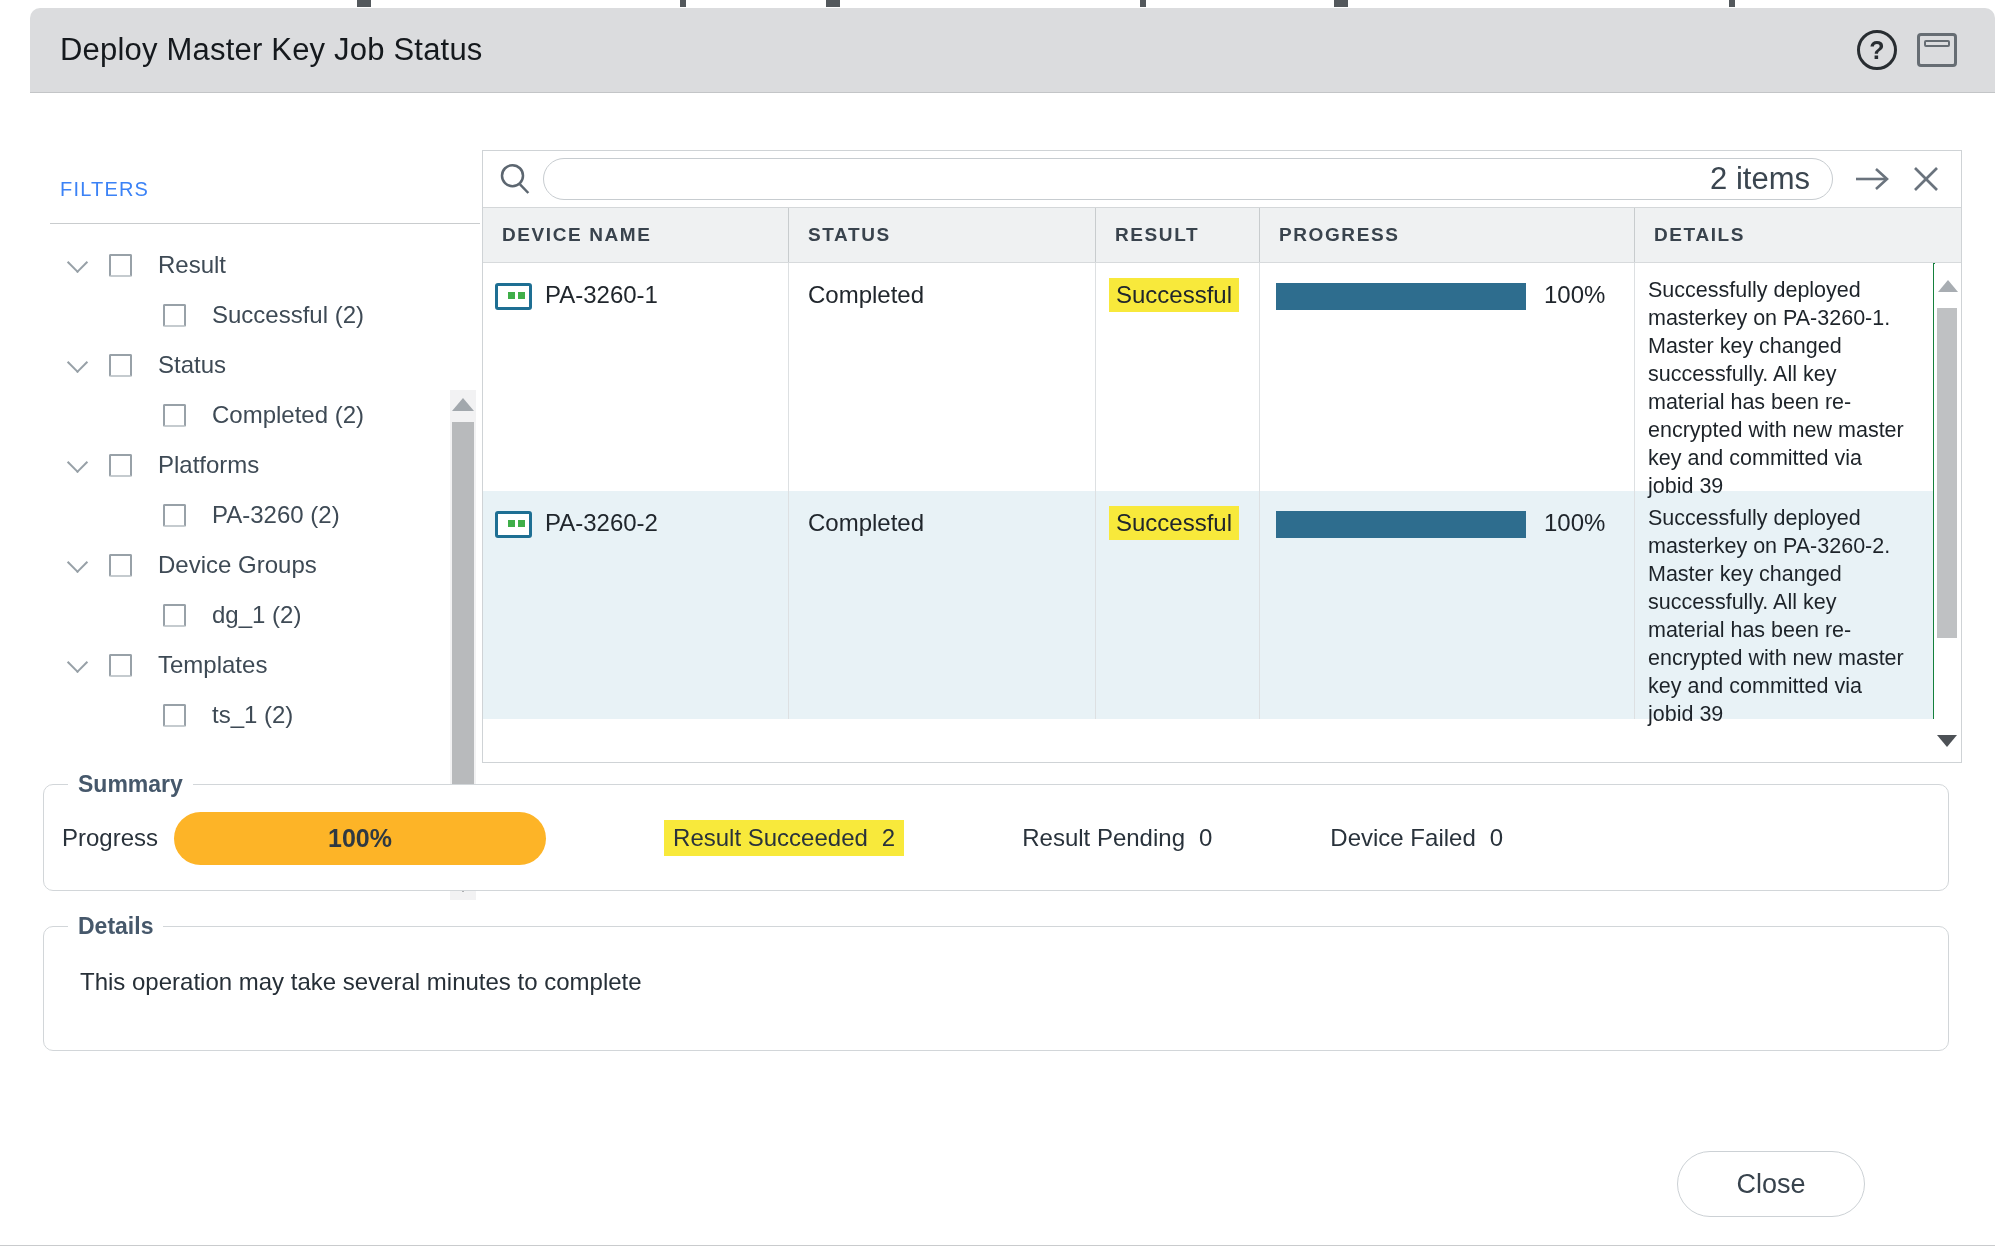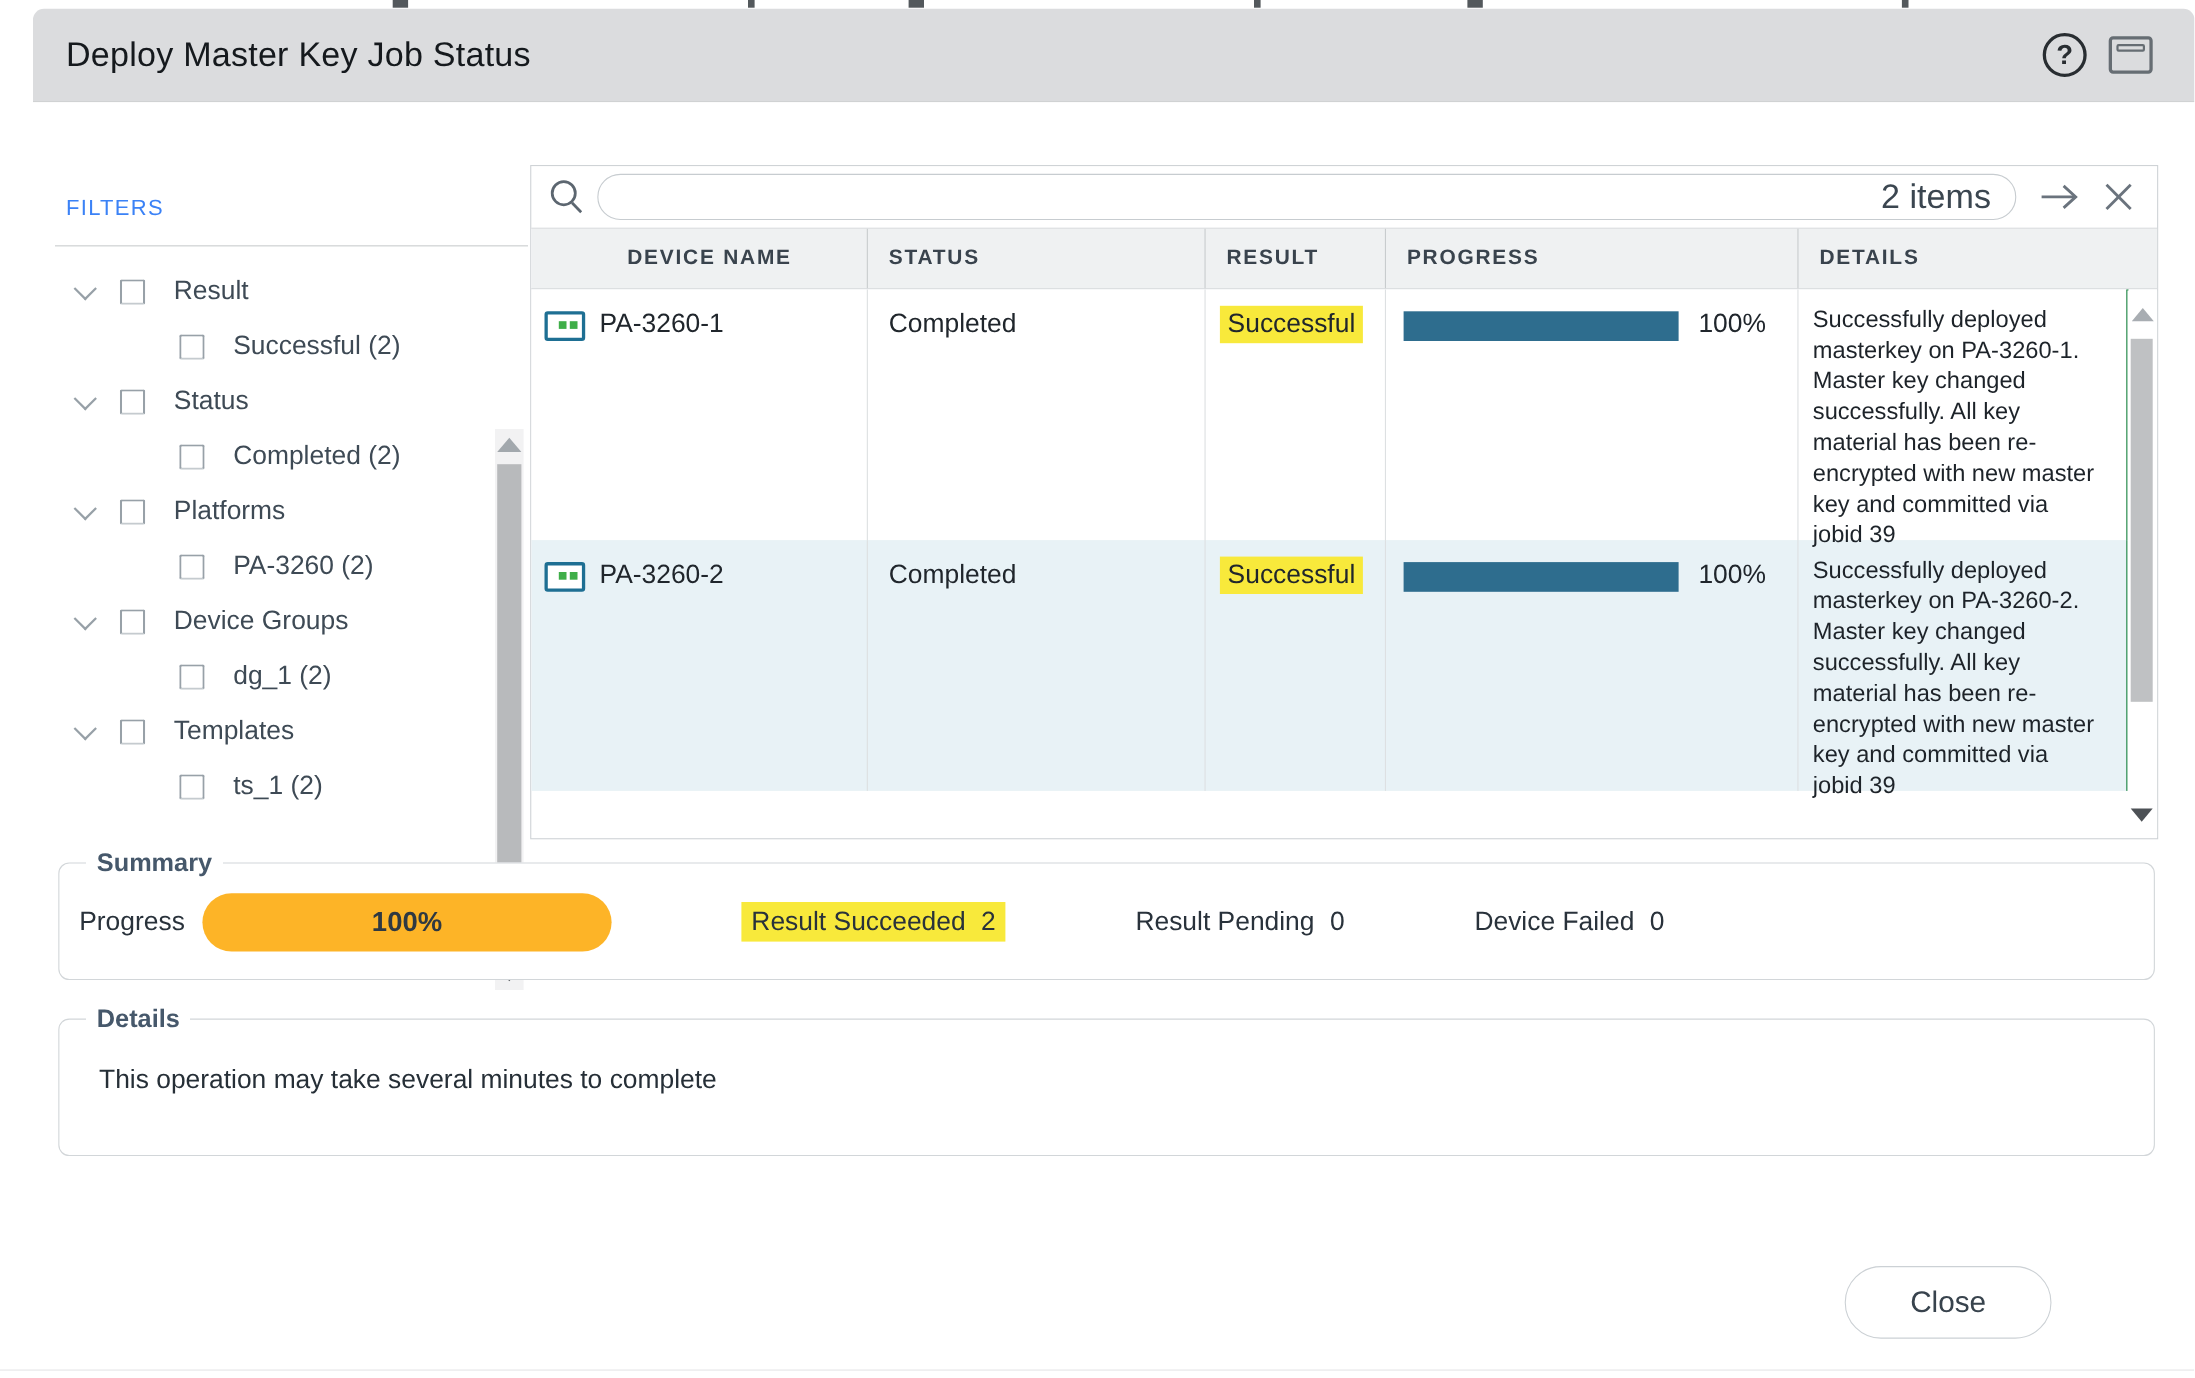--- a/index.html
+++ b/index.html
@@ -66,21 +66,21 @@
   .search-pill input { flex:1; border:none; outline:none; font-size:24px; font-family:"Liberation Sans",sans-serif; color:#2d3740; background:transparent; }
   .item-count { font-size:31px; color:#3b4650; white-space:nowrap; }
   .go-icon { margin:0 18px 0 20px; cursor:pointer; flex:none; }
   .clear-icon { cursor:pointer; flex:none; }
 
   .thead { height:55px; display:flex; background:#eff1f2; border-bottom:1px solid #d7dadc; }
   .thead .cell {
     font-size:19px; font-weight:700; letter-spacing:1.6px; color:#39434d;
     line-height:54px; padding-left:19px; border-right:1px solid #c8ccce; white-space:nowrap; overflow:hidden;
   }
-  .c1{width:306px;text-align:center;} .c2{width:307px;} .c3{width:164px;} .c4{width:375px;}
+  .c1{width:306px;} .c2{width:307px;} .c3{width:164px;} .c4{width:375px;}
   .thead .c5{flex:1; border-right:none;}
 
   .tbody { height:491px; overflow:hidden; position:relative; }
   .trow { height:228px; display:flex; background:#fff; }
   .trow.alt { background:#e8f2f6; }
   .trow .cell { border-right:1px solid #dde0e2; font-size:24px; color:#20262c; }
   .cell.device { padding:18px 0 0 12px; display:flex; align-items:flex-start; gap:13px; }
   .dev-icon { width:37px; height:27px; border:3px solid #1e6f93; border-radius:3px; background:#fff; position:relative; margin-top:2px; flex:none; }
   .dev-icon i { position:absolute; top:6px; width:7px; height:7px; background:#3fae49; }
   .dev-icon i.d1 { right:14px; } .dev-icon i.d2 { right:4px; }
@@ -91,21 +91,21 @@
   .bar-track { width:250px; height:27px; margin-top:2px; }
   .bar-fill { height:100%; background:#2e6d8e; }
   .cell.detail { flex:none; width:300px; padding:13px 20px 0 13px; font-size:21.5px; line-height:28px; color:#1d2329; border-right:2px solid #15803d; }
 
   .tscroll { position:absolute; top:113px; bottom:1px; right:0; width:27px; background:#fff; }
   .tscroll .arrow-up { width:0; height:0; margin:16px auto 0; border-left:10px solid transparent; border-right:10px solid transparent; border-bottom:12px solid #a8adb2; cursor:pointer; }
   .tscroll .thumb { position:absolute; top:44px; left:3px; width:20px; height:330px; background:#bfc1c3; cursor:pointer; }
   .tscroll .arrow-down { position:absolute; bottom:14px; left:3px; width:0; height:0; border-left:10px solid transparent; border-right:10px solid transparent; border-top:12px solid #4d5156; cursor:pointer; }
 
   
-  fieldset { position:absolute; left:53px; width:1906px; border:1.5px solid #d2d6d9; border-radius:10px; background:#fff; }
+  fieldset { position:absolute; left:43px; width:1906px; border:1.5px solid #d2d6d9; border-radius:10px; background:#fff; }
   legend { margin-left:24px; padding:0 10px; font-size:23px; font-weight:700; color:#46586b; }
   .summary-fs { top:763px; height:120px; }
   .summary-row { display:flex; align-items:center; height:72px; margin-top:4px; padding-left:18px; font-size:24px; color:#29323b; }
   .sum-pill {
     width:372px; height:53px; margin-left:16px; border-radius:27px; background:#fdb427;
     text-align:center; line-height:53px; font-size:25px; font-weight:700; color:#2f3942; flex:none;
   }
   .stat { margin-left:118px; white-space:nowrap; }
   .stat .lab { margin-right:14px; }
   .stat.hl-stat { background:#f8e93b; padding:4px 9px; }

